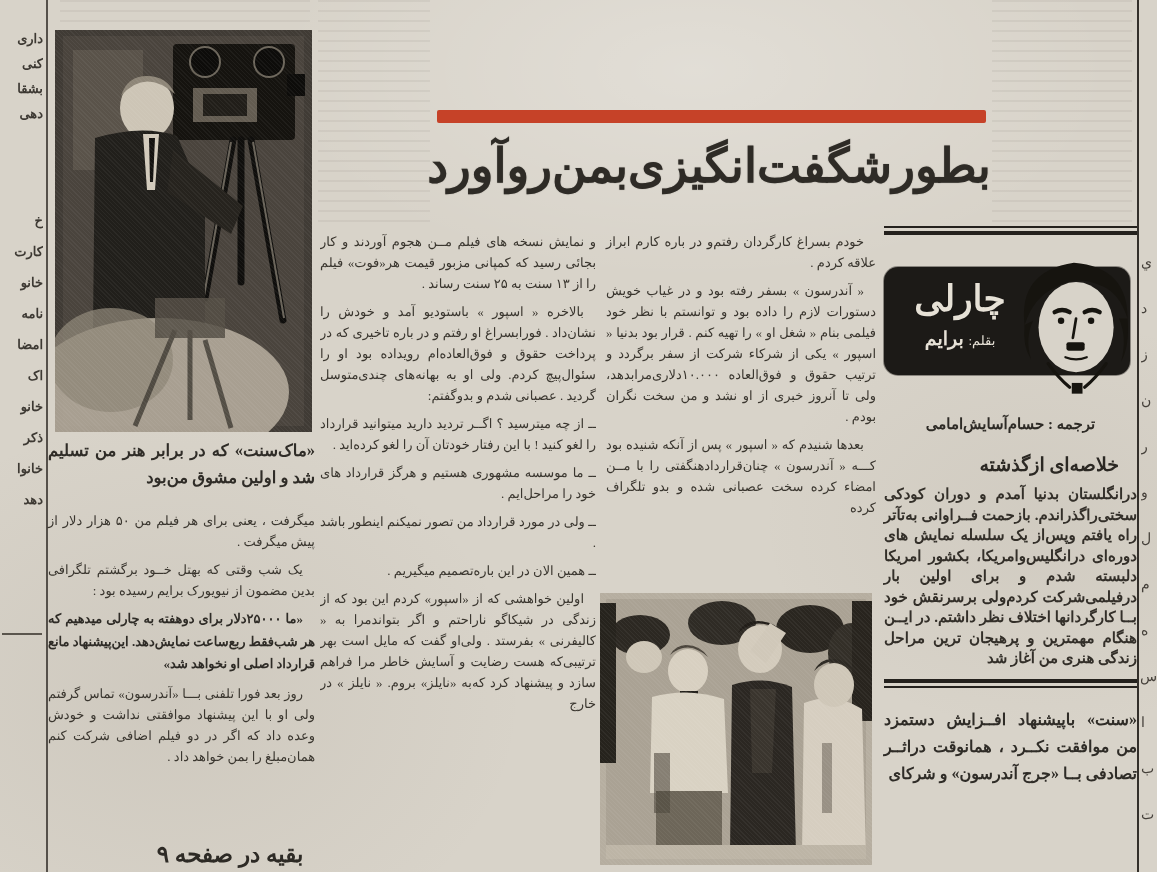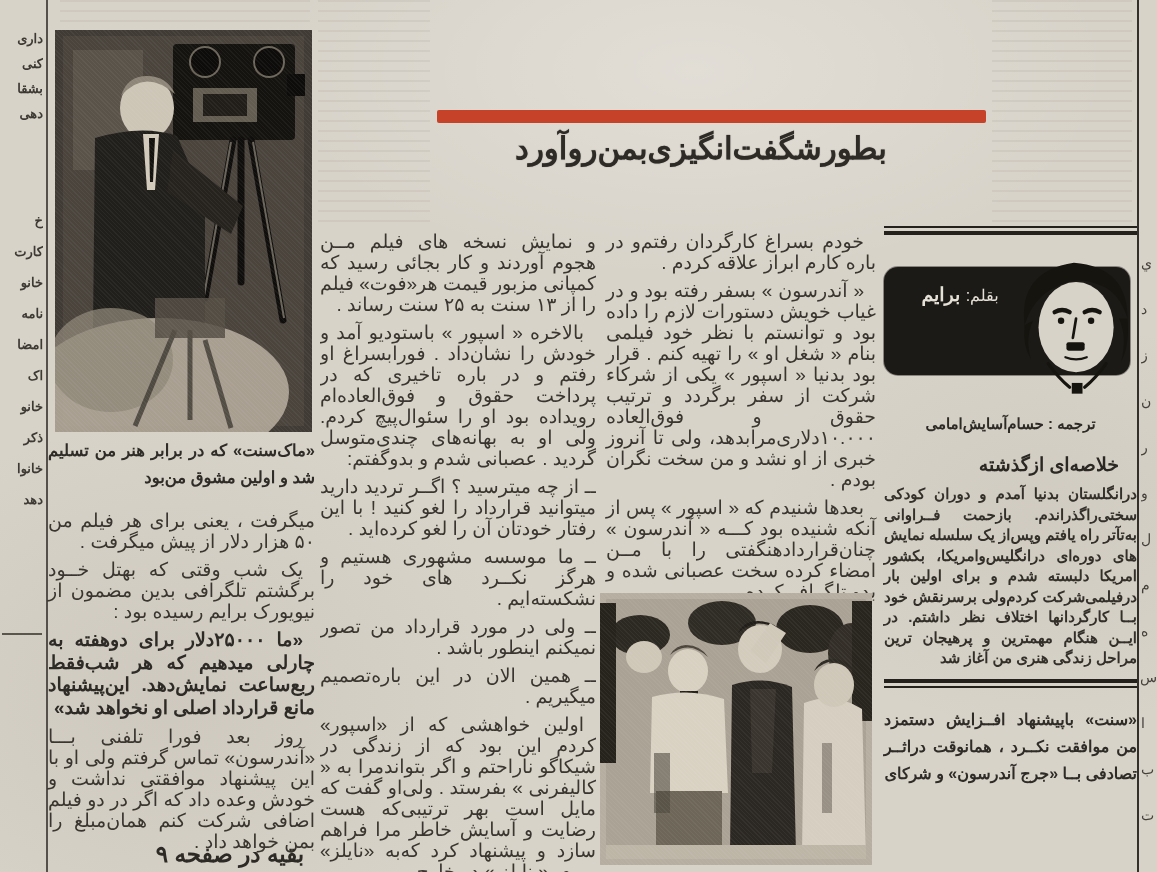--- a/index.html
+++ b/index.html
@@ -3,73 +3,73 @@
 <meta charset="utf-8">
 <style>
   html,body{margin:0;padding:0;}
   body{width:1157px;height:872px;overflow:hidden;background:#c9c4ba;}
   .page{position:relative;width:1157px;height:872px;overflow:hidden;
     background:#d8d3c9;
     background-image:
       radial-gradient(ellipse 600px 300px at 60% 8%, rgba(255,255,255,.25), rgba(255,255,255,0) 70%),
       radial-gradient(ellipse 500px 400px at 15% 80%, rgba(120,110,95,.10), rgba(0,0,0,0) 70%),
       radial-gradient(ellipse 400px 300px at 90% 60%, rgba(120,110,95,.08), rgba(0,0,0,0) 70%);
-    font-family:Liberation Sans, sans-serif; color:#322f2a;}
+    font-family:Liberation Serif, serif; color:#322f2a;}
   .fa{direction:rtl;}
   
   .vrule{position:absolute;top:0;height:872px;background:#46423b;}
   .vrule.left{left:46px;width:2px;background:#55504a;}
   .vrule.right{left:1137px;width:2px;background:#332f2a;}
   .drule{border-top:2px solid #24211d;border-bottom:4px solid #24211d;height:3px;}
   .drule.flip{border-top:4px solid #24211d;border-bottom:2px solid #24211d;}
   .hdash{position:absolute;left:2px;top:633px;width:40px;border-top:2px solid #5a554d;}
   
   .headline{position:absolute;left:430px;top:2px;width:560px;margin:0;
     font-size:70px;font-weight:bold;text-align:center;letter-spacing:3px;
     color:#2b2925;text-shadow:0 0 1px rgba(40,36,30,.6);}
   .red-bar{position:absolute;left:437px;top:110px;width:549px;height:13px;
     border-radius:2px;}
-  .subheadline{position:absolute;left:352px;top:126px;width:690px;margin:4px;
-    font-size:31px;font-weight:bold;text-align:center;white-space:nowrap;
+  .subheadline{position:absolute;left:352px;top:126px;width:690px;margin:12px;
+    font-size:47px;font-weight:bold;text-align:center;white-space:nowrap;
     color:#2e2b26;text-shadow:0 0 1px rgba(40,36,30,.5);}
   
   .margin-col{position:absolute;left:0;width:43px;overflow:hidden;
     font-size:13px;font-weight:bold;color:#3d3933;text-align:right;direction:rtl;white-space:nowrap;}
   .margin-col div{overflow:hidden;}
   .mg1{top:26px;} .mg1 div{line-height:25px;}
   .mg2{top:205px;} .mg2 div{line-height:31px;}
   .mg3{top:645px;} .mg3 div{line-height:25px;font-weight:normal;}
   
   .photo1{position:absolute;left:55px;top:30px;width:257px;height:402px;margin:0;}
   .photo2{position:absolute;left:600px;top:593px;width:272px;height:272px;margin:0;}
   .photo1 svg,.photo2 svg{display:block;width:100%;height:100%;}
   .halftone{position:absolute;inset:0;pointer-events:none;opacity:.25;
     background-image:repeating-linear-gradient(45deg, rgba(255,255,255,.18) 0 1px, rgba(0,0,0,0) 1px 3px);}
   
-  .col{position:absolute;font-size:19px;line-height:21px;text-align:justify;color:#3a362f;}
+  .col{position:absolute;font-size:13px;line-height:21px;text-align:justify;color:#3a362f;}
   .col p{margin:0 0 7px;text-indent:12px;}
   .col p.noind{text-indent:0;}
   .caption-a{position:absolute;left:48px;top:437px;width:267px;
     font-size:16.5px;font-weight:bold;line-height:27px;text-align:justify;color:#2f2c27;}
   .col-a{left:48px;top:510px;width:267px;}
   .col-a p.telegram{font-weight:bold;line-height:22.5px;color:#2e2b26;}
   .continued{position:absolute;left:140px;top:841px;width:180px;
     font-size:23px;font-weight:bold;color:#2d2a25;text-align:center;}
   .col-b{left:320px;top:231px;width:276px;height:641px;overflow:hidden;}
   .col-c{left:606px;top:231px;width:270px;}
   
   .col-d{position:absolute;left:884px;top:226px;width:253px;}
   .chaplin-head{position:relative;margin-top:20px;height:146px;}
   .black-box{position:absolute;left:0;top:12px;width:246px;height:108px;
     background:#1c1a17;border-radius:14px;box-shadow:0 0 0 1px rgba(20,18,15,.4);}
   .box-text{position:absolute;right:108px;left:14px;top:10px;text-align:center;color:#e6e1d6;}
   .box-title{font-size:36px;font-weight:bold;line-height:44px;letter-spacing:2px;
     text-shadow:0 0 1px #000;}
   .box-byline{font-size:19px;font-weight:bold;margin-top:6px;}
-  .box-byline .small{font-size:16px;font-weight:normal;}
+  .box-byline .small{font-size:13px;font-weight:normal;}
   .chaplin-face{position:absolute;left:132px;top:0px;width:118px;height:140px;}
   .translator{margin-top:14px;font-size:15px;font-weight:bold;text-align:center;color:#2e2b26;}
   .summary-header{margin-top:20px;font-size:19px;font-weight:bold;text-align:right;
     padding-right:18px;color:#2b2823;}
   .summary-body{margin-top:8px;font-size:15px;font-weight:bold;line-height:20.5px;
     text-align:justify;color:#332f29;}
   .col-d .drule2{margin-top:10px;}
   .bottom-note{margin-top:18px;font-size:16px;font-weight:bold;line-height:27px;
     text-align:justify;color:#2f2c27;}
   
@@ -183,21 +183,21 @@
     <p>یک شب وقتی که بهتل خــود برگشتم تلگرافی بدین مضمون از نیویورک برایم رسیده بود :</p>
     <p class="telegram">«ما ۲۵۰۰۰دلار برای دوهفته به چارلی میدهیم که هر شب‌فقط ربع‌ساعت نمایش‌دهد. این‌پیشنهاد مانع قرارداد اصلی او نخواهد شد»</p>
     <p>روز بعد فورا تلفنی بـــا «آندرسون» تماس گرفتم ولی او با این پیشنهاد موافقتی نداشت و خودش وعده داد که اگر در دو فیلم اضافی شرکت کنم همان‌مبلغ را بمن خواهد داد .</p>
   </div>
   <div class="continued fa">بقیه در صفحه ۹</div>
 
   <div class="col col-b fa">
     <p class="noind">و نمایش نسخه های فیلم مــن هجوم آوردند و کار بجائی رسید که کمپانی مزبور قیمت هر«فوت» فیلم را از ۱۳ سنت به ۲۵ سنت رساند .</p>
     <p>بالاخره « اسپور » باستودیو آمد و خودش را نشان‌داد . فورابسراغ او رفتم و در باره تاخیری که در پرداخت حقوق و فوق‌العاده‌ام رویداده بود او را سئوال‌پیچ کردم. ولی او به بهانه‌های چندی‌متوسل گردید . عصبانی شدم و بدوگفتم:</p>
     <p class="noind">ــ از چه میترسید ؟ اگــر تردید دارید میتوانید قرارداد را لغو کنید ! با این رفتار خودتان آن را لغو کرده‌اید .</p>
-    <p class="noind">ــ ما موسسه مشهوری هستیم و هرگز نکــرد های خود را نشکسته‌ایم .</p>
+    <p class="noind">ــ ما موسسه مشهوری هستیم و هرگز قرارداد های خود را مراحل‌ایم .</p>
     <p class="noind">ــ ولی در مورد قرارداد من تصور نمیکنم اینطور باشد .</p>
     <p class="noind">ــ همین الان در این باره‌تصمیم میگیریم .</p>
     <p>اولین خواهشی که از «اسپور» کردم این بود که از زندگی در شیکاگو ناراحتم و اگر بتواندمرا به « کالیفرنی » بفرستد . ولی‌او گفت که مایل است بهر ترتیبی‌که هست رضایت و آسایش خاطر مرا فراهم سازد و پیشنهاد کرد که‌به «نایلز» بروم. « نایلز » در خارج</p>
   </div>
 
   <div class="col col-c fa">
     <p>خودم بسراغ کارگردان رفتم‌و در باره کارم ابراز علاقه کردم .</p>
     <p>« آندرسون » بسفر رفته بود و در غیاب خویش دستورات لازم را داده بود و توانستم با نظر خود فیلمی بنام « شغل او » را تهیه کنم . قرار بود بدنیا « اسپور » یکی از شرکاء شرکت از سفر برگردد و ترتیب حقوق و فوق‌العاده ۱۰.۰۰۰دلاری‌مرابدهد، ولی تا آنروز خبری از او نشد و من سخت نگران بودم .</p>
     <p>بعدها شنیدم که « اسپور » پس از آنکه شنیده بود کـــه « آندرسون » چنان‌قراردادهنگفتی را با مــن امضاء کرده سخت عصبانی شده و بدو تلگراف کرده</p>
   </div>
@@ -237,20 +237,21 @@
     </svg>
     <div class="halftone"></div>
   </figure>
 
   <div class="col-d fa">
     <div class="drule"></div>
 
     <div class="chaplin-head">
       <div class="black-box">
         <div class="box-text">
+          <div class="box-title">چارلی</div>
           <div class="box-byline">
             <span class="small">بقلم:</span>
             <span>برایم</span>
           </div>
         </div>
       </div>
       <svg class="chaplin-face" viewBox="0 0 110 128">
         <ellipse cx="56" cy="66" rx="35" ry="42" fill="#d8d3c9"></ellipse>
         <path d="M8,64 Q2,14 54,6 Q104,10 104,58 Q96,32 76,26 Q58,18 38,28 Q16,38 8,64 Z" fill="#16140f"></path>
         <path d="M8,64 Q6,84 14,96 Q8,76 16,60 Z" fill="#16140f"></path>

